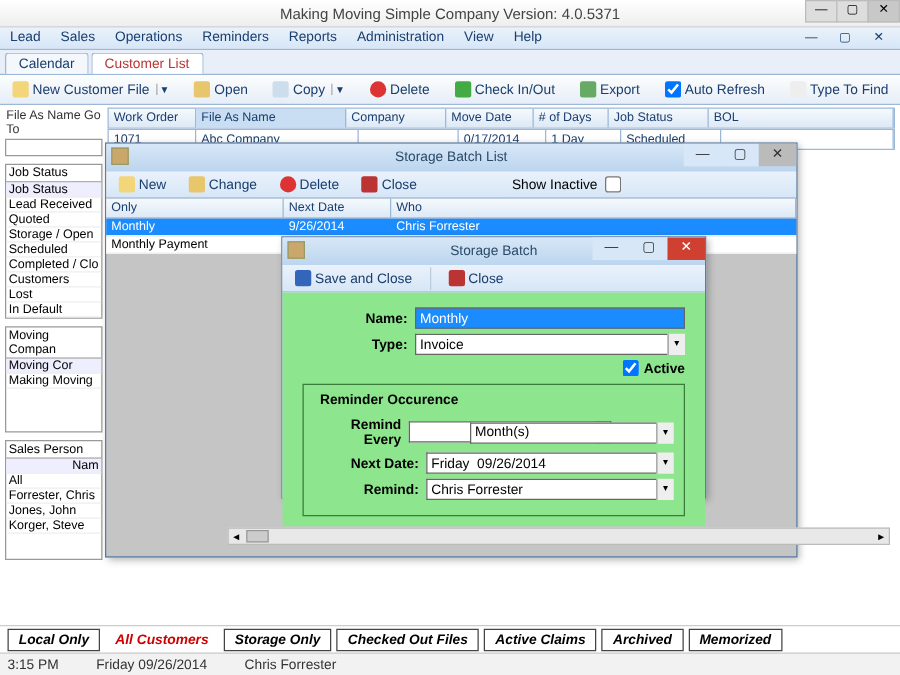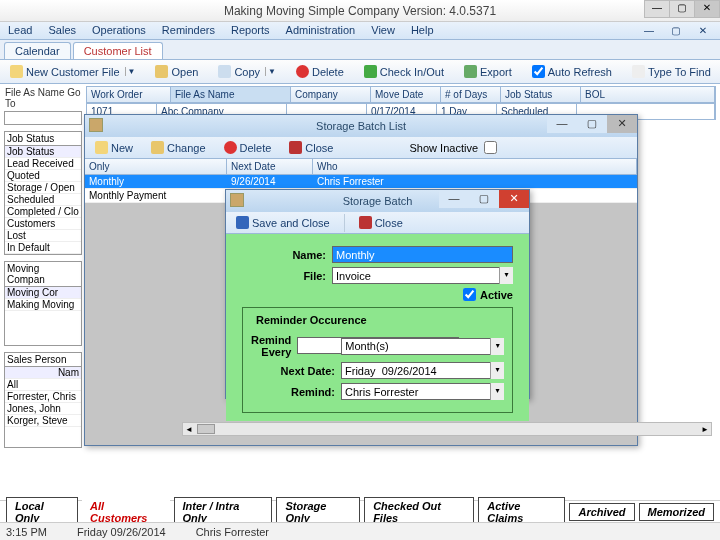--- a/index.html
+++ b/index.html
@@ -177,21 +177,21 @@
       <div class="prow">All</div>
       <div class="prow">Forrester, Chris</div>
       <div class="prow">Jones, John</div>
       <div class="prow">Korger, Steve</div>
       <div style="height:20px"></div>
     </div>
   </div>
 
   <div class="gridhead">
     <div class="row">
-      <div class="gh" style="width:84px">Work Order</div>
+      <div class="gh" style="width:70px">Work Order</div>
       <div class="gh" style="width:120px;background:#c9def2">File As Name</div>
       <div class="gh" style="width:80px">Company</div>
       <div class="gh" style="width:70px">Move Date</div>
       <div class="gh" style="width:60px"># of Days</div>
       <div class="gh" style="width:80px">Job Status</div>
       <div class="gh" style="flex:1">BOL</div>
     </div>
     <div class="row" style="background:#fff;color:#888">
       <div class="gh" style="width:70px">1071</div>
       <div class="gh" style="width:130px">Abc Company</div>
@@ -247,21 +247,21 @@
         <div style="flex:1">Chris Forrester</div>
       </div>
       <div class="sbl-row">
         <div style="width:142px">Monthly Payment</div>
         <div style="width:86px">9/26/2014</div>
         <div style="flex:1">Chris Forrester</div>
       </div>
     </div>
   </div>
 
-  <div class="modal" style="left:225px;top:105px;width:305px;height:210px;background:#fff">
+  <div class="modal" style="left:225px;top:105px;width:340px;height:210px;background:#fff">
     <div class="mtitle">
       <span class="micon"></span>
       <span>Storage Batch</span>
       <div class="mbtns">
         <div class="mbtn">—</div>
         <div class="mbtn">▢</div>
         <div class="mbtn close">✕</div>
       </div>
     </div>
     <div class="mtool">
@@ -274,21 +274,21 @@
           <span class="ic" style="background:#b33"></span>
           <span>Close</span>
         </div>
     </div>
     <div class="sb-body">
       <div class="frow">
           <div class="flab">Name:</div>
           <input class="finp sel" value="Monthly" style="">
         </div>
       <div class="frow">
-          <div class="flab">File:</div>
+          <div class="flab">Type:</div>
           <div class="cbx" style="flex:1">
             <input class="finp" value="Invoice" style="">
             <div class="dd">▾</div>
           </div>
         </div>
       <div class="frow" style="justify-content:flex-end">
           <input type="checkbox" checked="" class="fchk" style="">
           <span style="font-weight:bold">Active</span>
         </div>
       <div class="fieldset">
@@ -330,21 +330,20 @@
     <div style="width:12px;text-align:center;font-size:8px">◄</div>
     <div class="thumb"></div>
     <div style="flex:1"></div>
     <div style="width:12px;text-align:center;font-size:8px">►</div>
   </div>
 </div>
 
 <div class="footer-tabs">
   <div class="ftab">Local Only</div>
   <div class="ftab red">All Customers</div>
-  <div class="ftab">Inter / Intra Only</div>
   <div class="ftab">Storage Only</div>
   <div class="ftab">Checked Out Files</div>
   <div class="ftab">Active Claims</div>
   <div class="ftab">Archived</div>
   <div class="ftab">Memorized</div>
 </div>
 
 <div class="statusbar">
   <span>3:15 PM</span>
   <span>Friday 09/26/2014</span>

